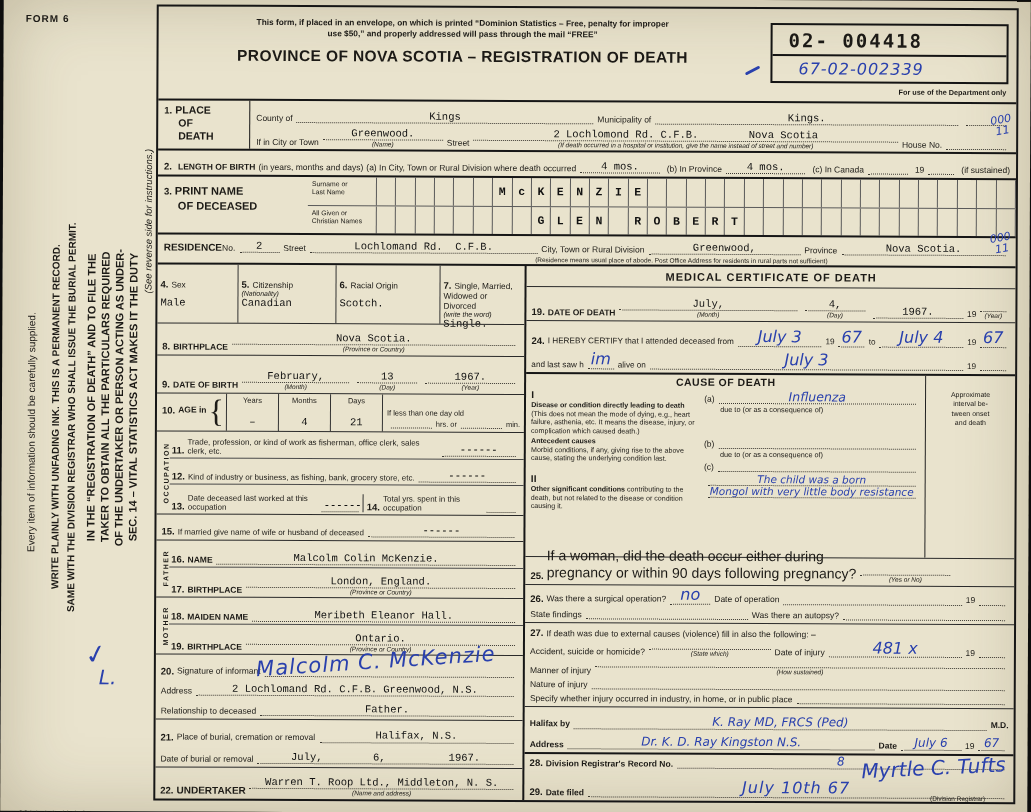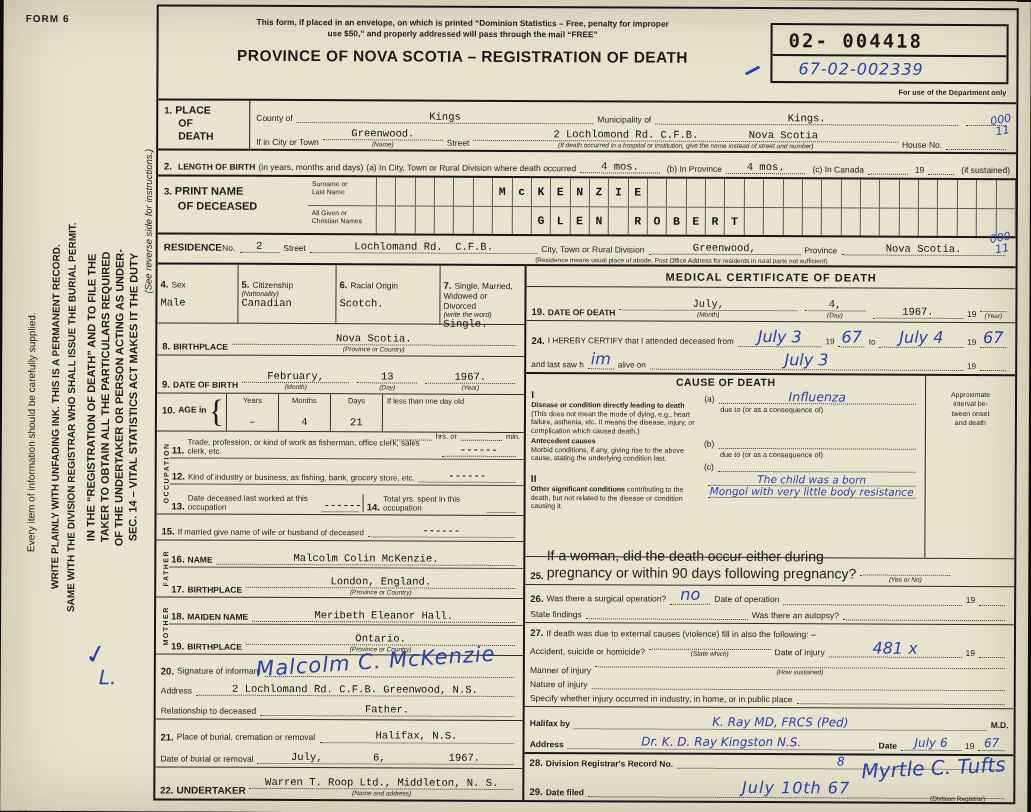--- a/index.html
+++ b/index.html
@@ -90,21 +90,21 @@
   .cellsub { font-size:7px; font-style:italic; }
   .cellval { margin-top:auto; }
 
   .h32 { height:32px; } .h38 { height:38px; } .h26 { height:26px; } .h30 { height:30px; } .h48 { height:48px; }
 
   .agewrap { height:38px; display:flex; align-items:stretch; padding-left:5px; }
   .agehead { display:flex; align-items:center; padding-bottom:4px; }
   .brace { font-family:"Liberation Serif",serif; font-size:32px; font-weight:300; line-height:30px; margin:0 2px; }
   .agec { width:52px; border-left:1px solid #333; display:flex; flex-direction:column; justify-content:space-between;
           text-align:center; padding:2px 0 3px; font-size:7.5px; }
-  .lesscol { flex:1; border-left:1px solid #333; display:flex; flex-direction:column; justify-content:flex-start; padding:2px 4px 3px; font-size:7.5px;gap:24px; }
+  .lesscol { flex:1; border-left:1px solid #333; display:flex; flex-direction:column; justify-content:flex-end; padding:10px 4px 3px; font-size:7.5px; }
 
   .grp { display:flex; }
   .strip { width:13px; writing-mode:vertical-lr; transform:rotate(180deg); text-align:center;
            font-size:7px; font-weight:bold; letter-spacing:1.5px; }
   .grpbody { flex:1; display:flex; flex-direction:column; }
   .gr { display:flex; align-items:flex-end; padding:0 4px 2px 2px; }
   .gr + .gr { border-top:1px solid #4a4a4a; }
   .wraplbl { font-size:8px; line-height:1.15; white-space:normal; max-width:250px; }
   .half { flex:1.25; display:flex; align-items:flex-end; }
   .half2 { flex:1; display:flex; align-items:flex-end; border-left:1px solid #333; padding-left:3px; }

